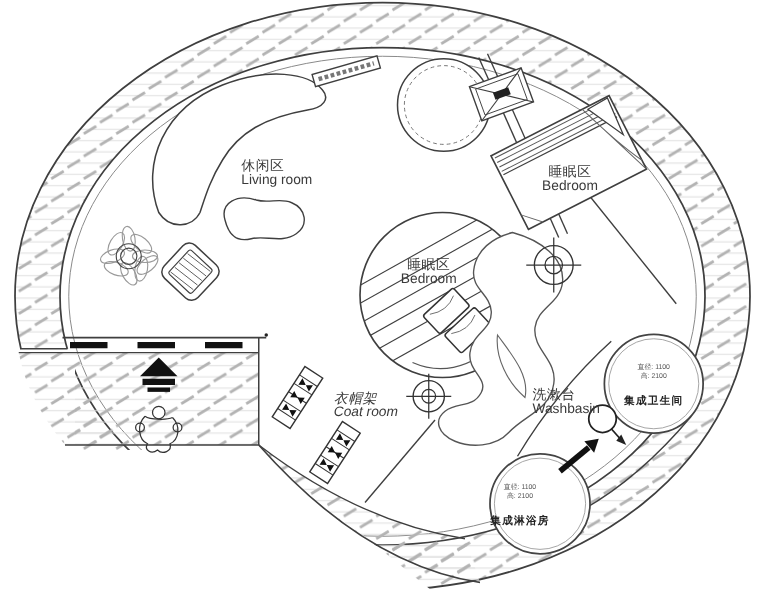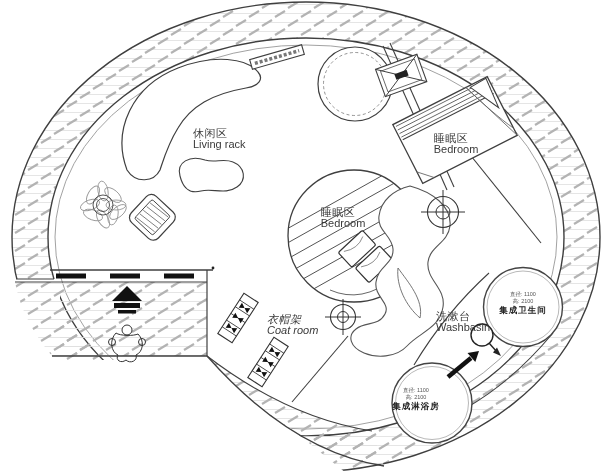--- a/index.html
+++ b/index.html
@@ -12,30 +12,30 @@
   }
   #plan svg{position:absolute;left:0;top:0;}
   .lbl{
     position:absolute;
     color:#3a3a3a;
     font-size:11px;
     line-height:11px;
     white-space:nowrap;
   }
   .lbl .zh{letter-spacing:.5px;}
-  .centered{transform:translateX(-50%);text-align:left;}
+  .centered{transform:translateX(-50%);text-align:center;}
   .podlbl{
     position:absolute;
     transform:translateX(-50%);
     text-align:center;
     color:#444;
     white-space:nowrap;
   }
   .podlbl .dims{font-size:5.5px;line-height:6.5px;color:#555;}
-  .podlbl .podname{font-size:8.5px;line-height:10px;font-weight:bold;letter-spacing:1px;margin-top:1px;color:#222;}
+  .podlbl .podname{font-size:8.5px;line-height:10px;font-weight:bold;letter-spacing:1px;margin-top:11px;color:#222;}
 </style>
 </head>
 <body>
 
 <div id="plan">
 
 <svg width="611" height="473" viewBox="0 0 611 473">
   <defs>
 
     <pattern id="hatch" width="26" height="18" patternUnits="userSpaceOnUse">
@@ -238,39 +238,39 @@
     <polygon points="501,356 493,352.5 497,347.5" fill="#222"></polygon>
   </g>
   <g>
     <line x1="448" y1="377" x2="471" y2="358" stroke="#111" stroke-width="4.5"></line>
     <polygon points="479,351 475.3,362.1 467.5,352.9" fill="#111"></polygon>
   </g>
 </svg>
 
 <div class="lbl" style="left:193px;top:128px;">
   <div class="zh">休闲区</div>
-  <div class="en">Living rack</div>
+  <div class="en">Living room</div>
 </div>
 
 <div class="lbl centered" style="left:456px;top:133px;">
   <div class="zh">睡眠区</div>
   <div class="en">Bedroom</div>
 </div>
 
 <div class="lbl centered" style="left:343px;top:207px;">
   <div class="zh">睡眠区</div>
   <div class="en">Bedroom</div>
 </div>
 
 <div class="lbl" style="left:267px;top:314px;font-style:italic;">
   <div class="zh">衣帽架</div>
   <div class="en">Coat room</div>
 </div>
 
-<div class="lbl" style="left:436px;top:311px;">
+<div class="lbl" style="left:426px;top:311px;">
   <div class="zh">洗漱台</div>
   <div class="en">Washbasin</div>
 </div>
 
 <div class="podlbl" style="left:523px;top:291px;">
   <div class="dims">直径: 1100</div>
   <div class="dims">高: 2100</div>
   <div class="podname">集成卫生间</div>
 </div>
 

